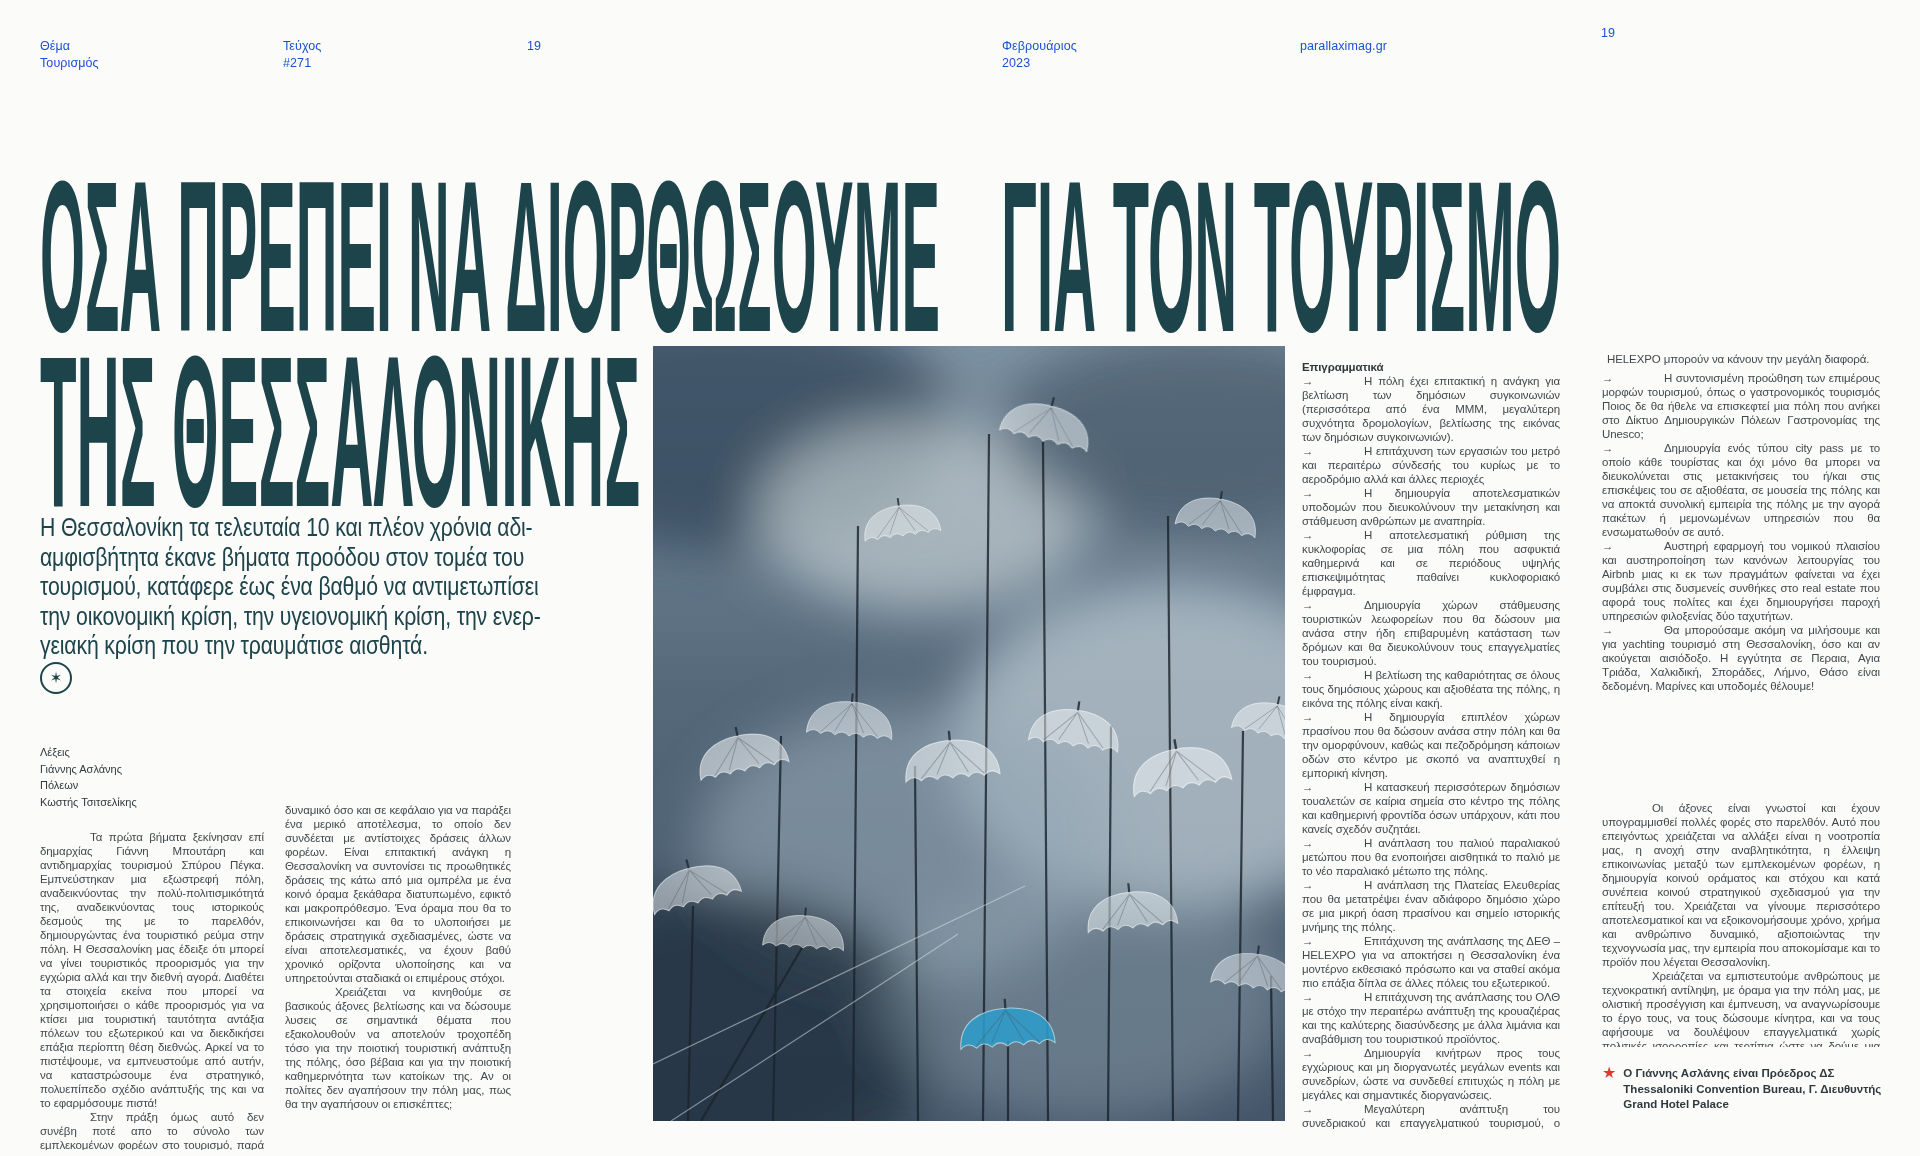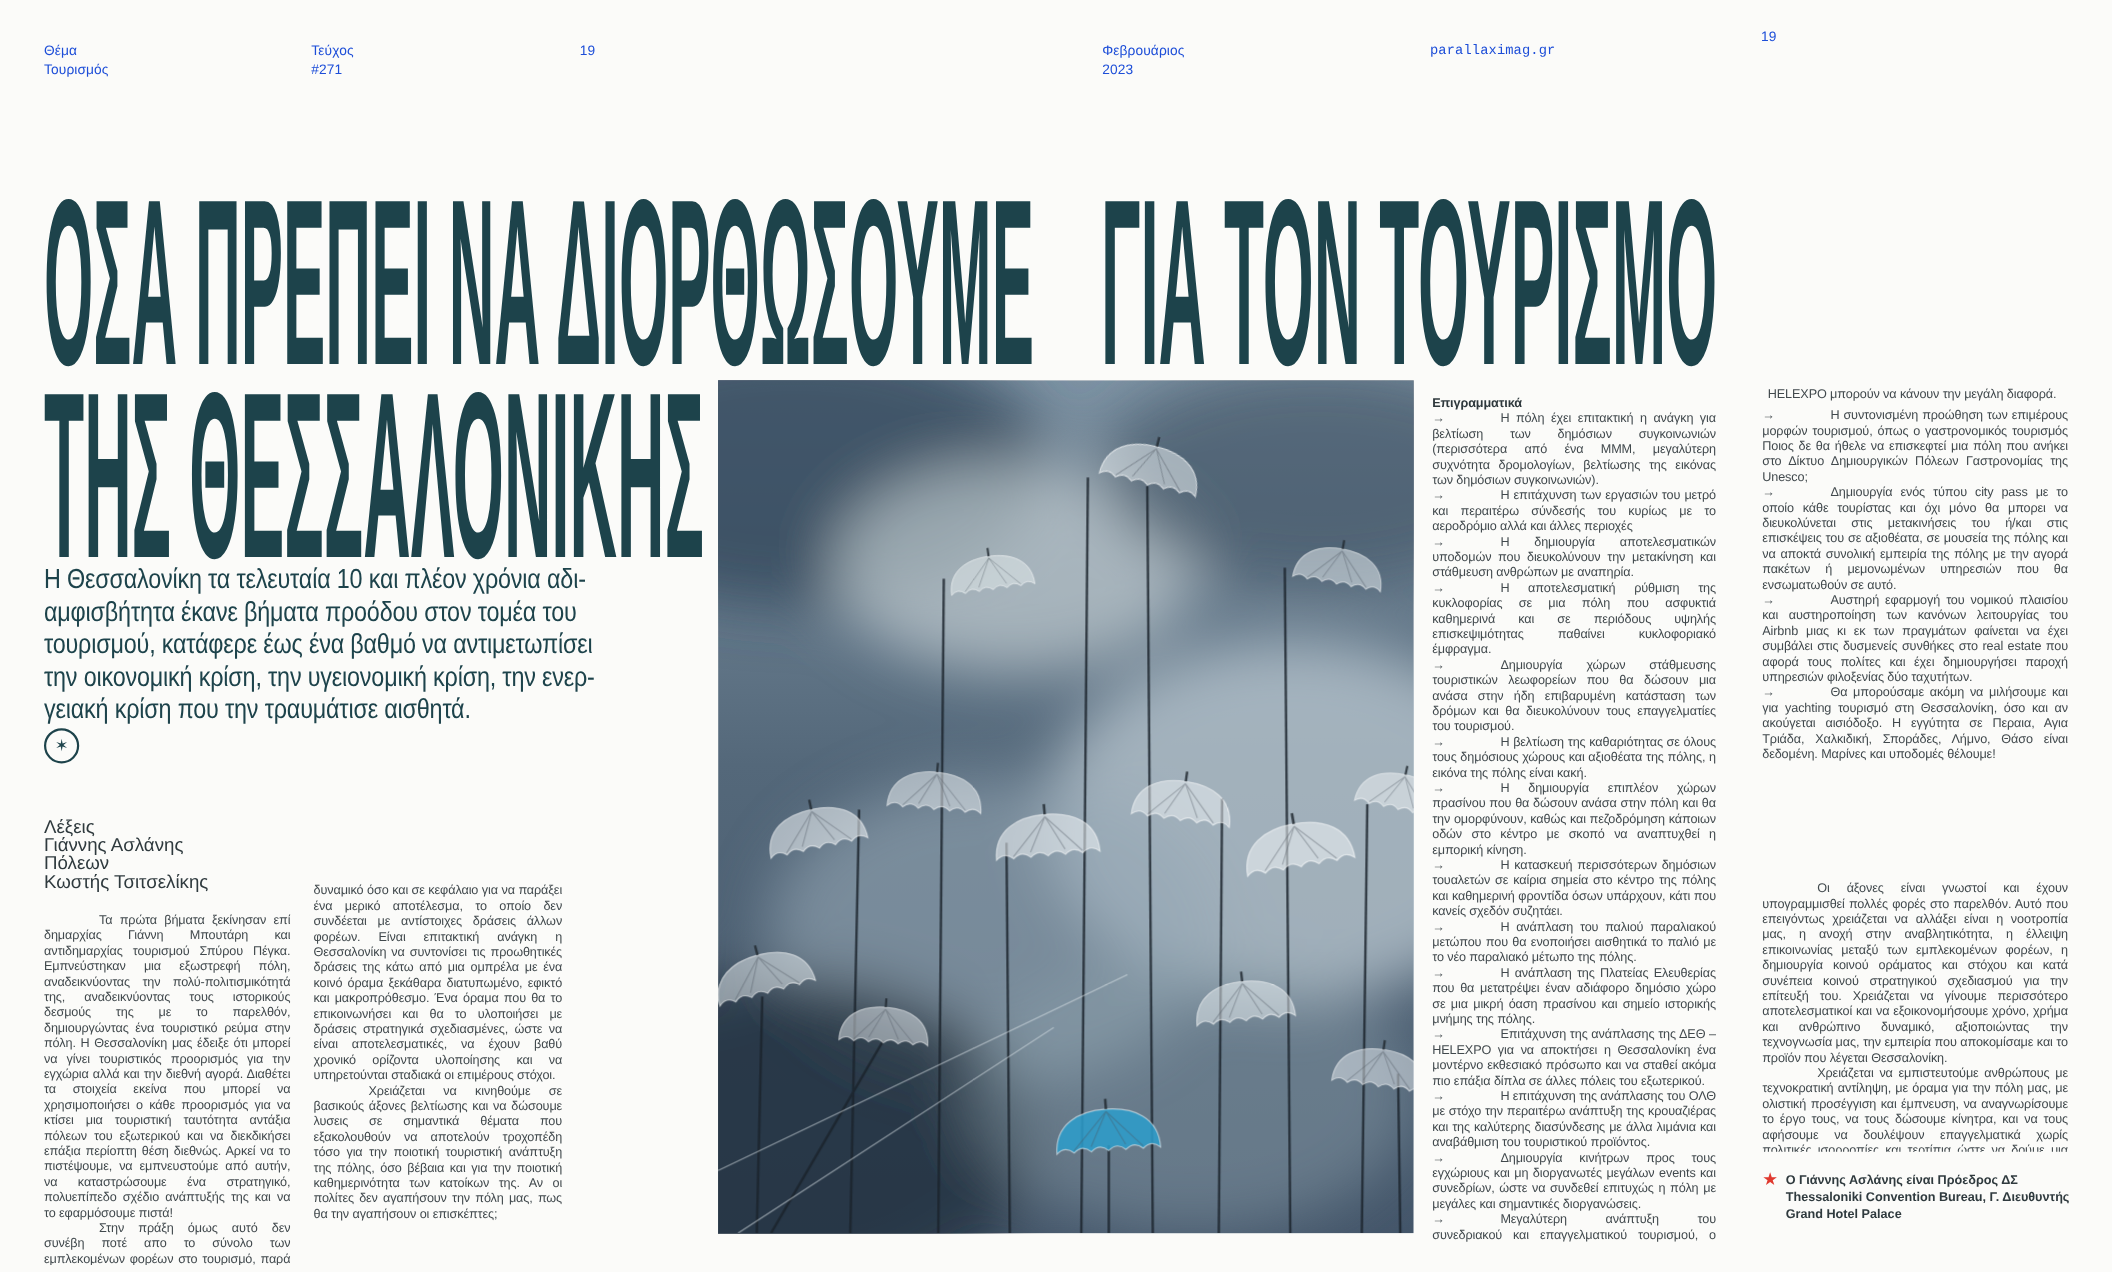--- a/index.html
+++ b/index.html
@@ -20,21 +20,21 @@
     font-size:25px;line-height:29.5px;font-weight:500;color:#1d434b;
     white-space:pre-line;width:660px;letter-spacing:-.2px;
     transform:scale(.85,1);transform-origin:0 0;
   }
   .section-star{
     width:28px;height:28px;border:2px solid #1d434b;border-radius:50%;
     display:flex;align-items:center;justify-content:center;
     color:#1d434b;font-size:15px;font-weight:700;
   }
   
-  .credits{font-size:17px;line-height:16.5px;font-weight:500;color:#2f3a3e;}
+  .credits{font-size:11px;line-height:16.5px;font-weight:500;color:#2f3a3e;}
   .credits div{white-space:nowrap;}
   
   .body-text{font-size:11.5px;line-height:14px;text-align:justify;color:#41494d;letter-spacing:-.1px;overflow:hidden;}
   .para{margin:0;}
   .para.indent{text-indent:50px;}
   .bullet{position:relative;text-indent:62px;margin:0;}
   .bullet .arrow{position:absolute;left:0;top:0;text-indent:0;}
   .col-title{font-weight:700;color:#2e383c;text-align:left;}
   .lead-line{margin:5px;}
   .spacer{height:108px;}
@@ -44,21 +44,21 @@
   .footnote{display:flex;gap:7px;align-items:flex-start;font-size:11.5px;line-height:15.5px;font-weight:600;color:#2f3a3e;width:292px;}
   .fstar{color:#e0392f;font-size:16px;line-height:14px;flex:0 0 auto;}
 </style>
 </head>
 <body>
 
 <div class="abs hdr" style="left:40px;top:38px;"><span>Θέμα</span><br><span>Τουρισμός</span></div>
 <div class="abs hdr" style="left:283px;top:38px;"><span>Τεύχος</span><br><span>#271</span></div>
 <div class="abs hdr" style="left:527px;top:38px;">19</div>
 <div class="abs hdr" style="left:1002px;top:38px;"><span>Φεβρουάριος</span><br><span>2023</span></div>
-<div class="abs hdr" style="left:1300px;top:38px;font-family:Liberation Mono, monospace;">parallaximag.gr</div>
+<div class="abs hdr" style="left:1300px;top:38px;">parallaximag.gr</div>
 <div class="abs hdr" style="left:1601px;top:25px;">19</div>
 
 <svg class="headline-svg" viewBox="0 0 1920 540">
   <text x="40" y="331" font-size="215" fill="#1d434b" textLength="900" lengthAdjust="spacingAndGlyphs">ΟΣΑ ΠΡΕΠΕΙ ΝΑ ΔΙΟΡΘΩΣΟΥΜΕ</text>
   <text x="1001" y="331" font-size="215" fill="#1d434b" textLength="560" lengthAdjust="spacingAndGlyphs">ΓΙΑ ΤΟΝ ΤΟΥΡΙΣΜΟ</text>
   <text x="40" y="506" font-size="215" fill="#1d434b" textLength="600" lengthAdjust="spacingAndGlyphs">ΤΗΣ ΘΕΣΣΑΛΟΝΙΚΗΣ</text>
 </svg>
 
 <div class="abs lede" style="left:40px;top:513px;">Η Θεσσαλονίκη τα τελευταία 10 και πλέον χρόνια αδι-
 αμφισβήτητα έκανε βήματα προόδου στον τομέα του

